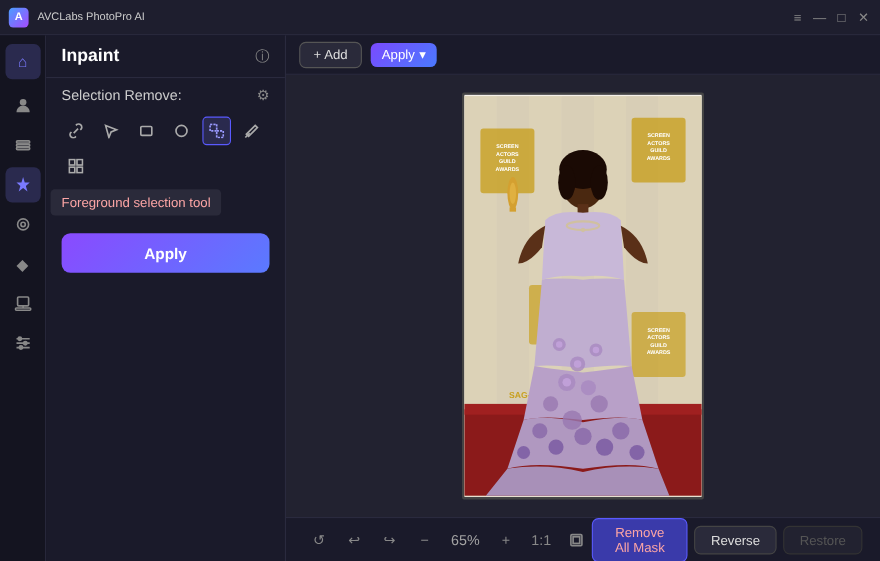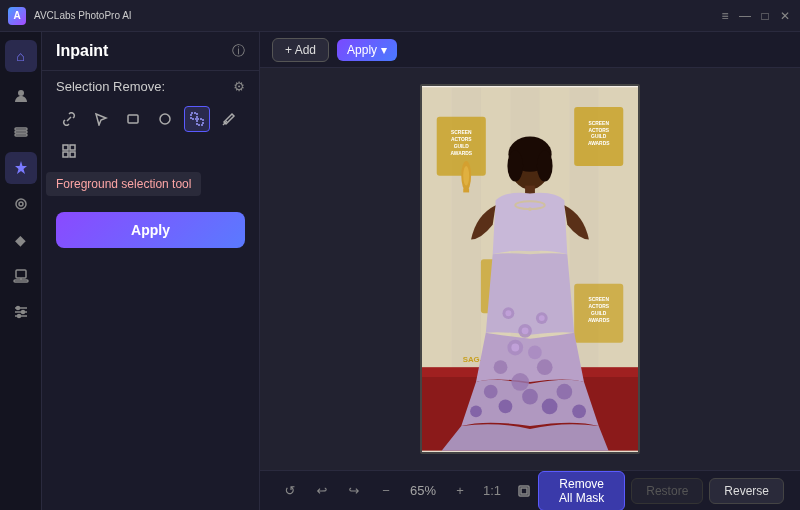--- a/index.html
+++ b/index.html
@@ -272,21 +272,21 @@
       border-radius: 6px;
       border: 1px solid #444;
       background: #2a2a3a;
       color: #ddd;
       font-size: 12px;
       cursor: pointer;
     }
     .action-btn.primary {
       background: #3a3aaa;
       border-color: #5a5aff;
-      color: #ffffff;
+      color: #fca5a5;
     }
     .action-btn.disabled {
       background: #222230;
       color: #555;
       border-color: #333;
       cursor: default;
     }
 
     
     .app-header {
@@ -572,18 +572,18 @@
         </button>
         <button class="bottom-btn">
           <svg width="14" height="14" viewBox="0 0 14 14" fill="none" stroke="currentColor" stroke-width="1.5">
             <rect x="2" y="2" width="10" height="10" rx="1"></rect>
             <rect x="4" y="4" width="6" height="6"></rect>
           </svg>
         </button>
       </div>
       <div class="bottom-right-controls">
         <button class="action-btn primary">Remove All Mask</button>
+        <button class="action-btn">Reverse</button>
         <button class="action-btn disabled">Restore</button>
-        <button class="action-btn">Reverse</button>
       </div>
     </div>
   </div>
 </div>
 
 </body></html>

